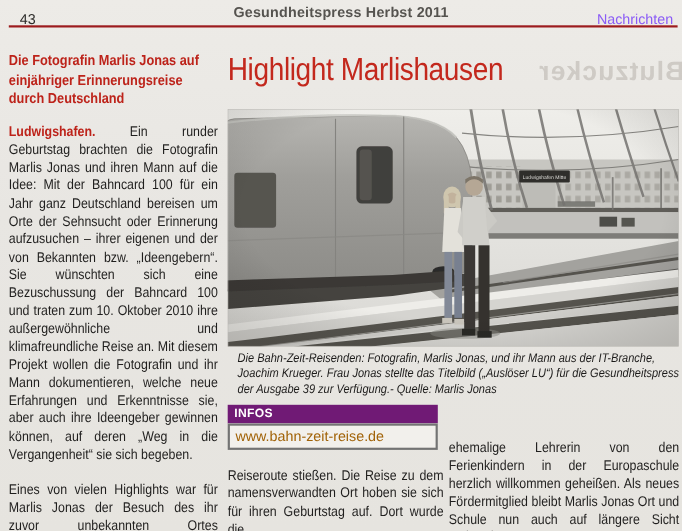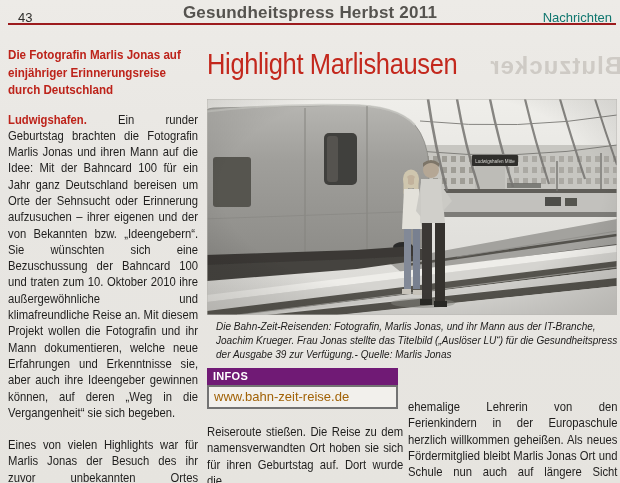--- a/index.html
+++ b/index.html
@@ -4,22 +4,22 @@
 <style>
   html,body{margin:0;padding:0;}
   body{
     width:620px;height:483px;overflow:hidden;position:relative;
     background:linear-gradient(180deg,#edebe7 0%,#e8e6e2 40%,#e6e4df 100%);
     font-family:"Liberation Sans",sans-serif;color:#222;
   }
   .abs{position:absolute;}
   
   .page-num{left:18px;top:10px;font-size:13px;color:#2e2d2b;}
-  .mag-title{left:0;right:0;top:3px;text-align:center;font-size:17px;font-weight:700;color:#55534f;letter-spacing:.2px;}
-  .section-label{right:8px;top:10px;font-size:13px;color:#0f766e;}
+  .mag-title{left:0;right:0;top:3px;text-align:center;font-size:13px;font-weight:700;color:#55534f;letter-spacing:.2px;}
+  .section-label{right:8px;top:10px;font-size:13px;color:#8b5cf6;}
   .header-rule{left:8px;top:23px;width:608px;height:2px;background:#9c1b1d;}
   
   .condense{transform:scaleX(.88);transform-origin:0 0;}
   
   .left-col{left:8px;top:46px;width:190px;}
   .left-col .inner{width:216px;}
   .kicker{margin:0 0 13px 0;font-size:13.2px;font-weight:700;line-height:17.5px;color:#bd231a;}
   .body-text{margin:0;font-size:12.8px;line-height:16.3px;text-align:justify;color:#1f1e1d;hyphens:auto;}
   .lead-in{color:#bd231a;font-weight:700;}
   .para2{margin-top:16px;}

